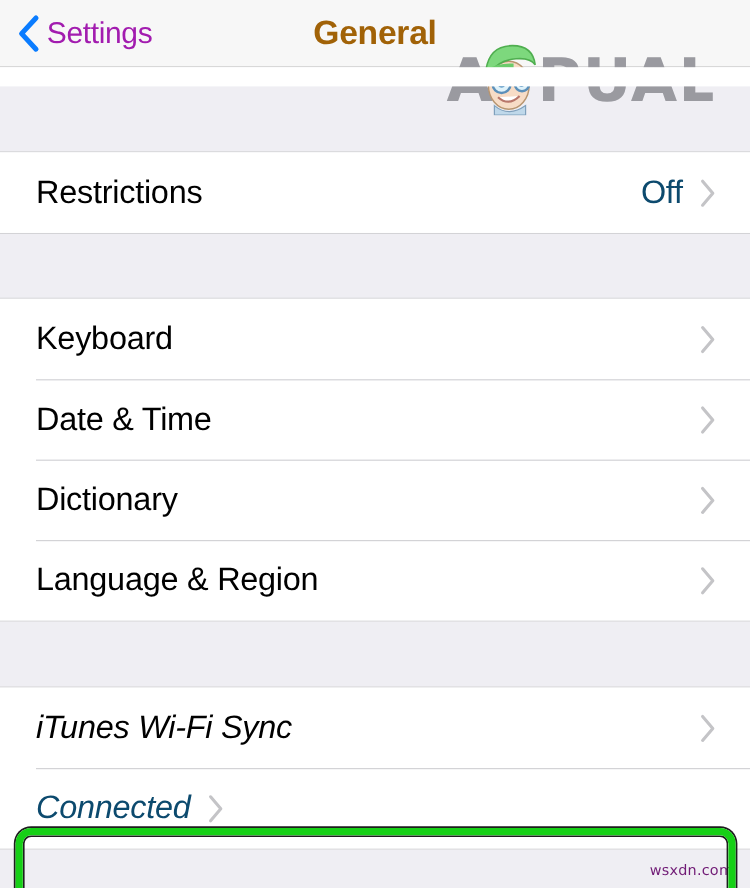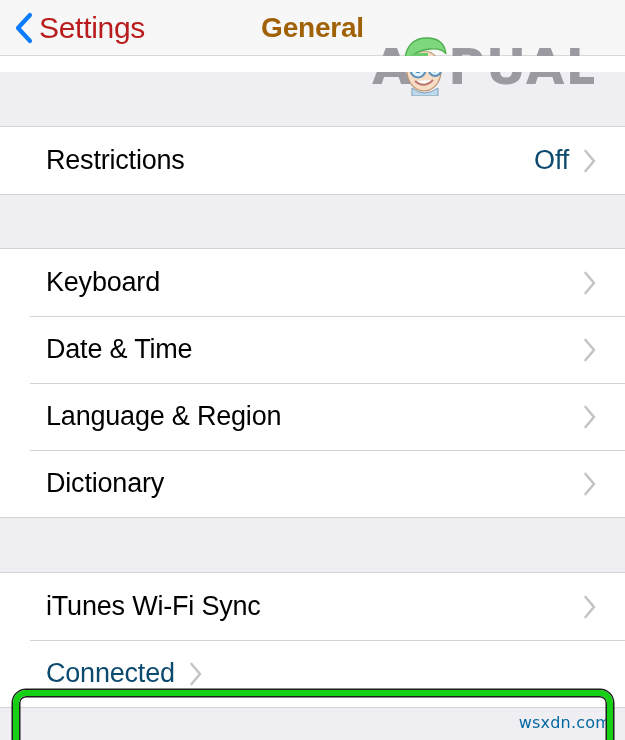--- a/index.html
+++ b/index.html
@@ -25,22 +25,22 @@
   .back-btn {
     position:absolute; left:14px; top:0;
     height:56px;
     display:flex; align-items:center; gap:6px;
     cursor:pointer;
   }
   .back-chev {
     width:19px; height:32px; display:block;
   }
   .back-label {
-    font-size:30px;
-    color:#b91c1c;
+    font-size:25px;
+    color:#a21caf;
     letter-spacing:-0.3px;
     line-height:1;
   }
   .nav-title {
     position:absolute; left:0; top:0;
     width:625px; height:56px;
     display:flex; align-items:center; justify-content:center;
     font-size:28px; font-weight:bold; color:#a16207;
     letter-spacing:-0.2px;
   }
@@ -66,21 +66,21 @@
     position:absolute; left:0;
     width:625px;
     background:#FFFFFF;
     border-top:1px solid #D3D3D6;
     border-bottom:1px solid #D3D3D6;
   }
   .row {
     position:relative;
     height:67px;
     display:flex; align-items:center;
-    padding-left:46px; padding-right:16px;
+    padding-left:30px; padding-right:16px;
     background:#FFFFFF;
     cursor:pointer;
   }
   .row + .row::before {
     content:"";
     position:absolute; left:30px; right:0; top:0;
     height:1px; background:#D3D3D6;
   }
   .row-label {
     font-size:27px; color:#000;
@@ -107,21 +107,21 @@
     border-radius:13px;
     border:6px solid #16D016;
     box-shadow:0 0 0 1.5px #1d1d1d, inset 0 0 0 1.5px #1d1d1d;
     pointer-events:none;
     z-index:5;
   }
 
   
   .wsxdn {
     position:absolute; right:14px; bottom:8px;
-    font-size:16px; color:#0369a1;
+    font-size:12px; color:#701a75;
     font-family:"DejaVu Sans", sans-serif;
     letter-spacing:0.2px;
   }
 </style>
 </head>
 <body>
 
 <div id="screen">
 
   <div class="navbar">
@@ -196,40 +196,40 @@
       <div class="row">
         <span class="row-label">Date &amp; Time</span>
         <span>
           <svg class="chev" viewBox="0 0 14 24" fill="none" xmlns="http://www.w3.org/2000/svg">
             <path d="M2.5 2 L11 12 L2.5 22" stroke="#C4C4C7" stroke-width="2.6" stroke-linecap="round" stroke-linejoin="round"></path>
           </svg>
         </span>
       </div>
 
       <div class="row">
+        <span class="row-label">Dictionary</span>
+        <span>
+          <svg class="chev" viewBox="0 0 14 24" fill="none" xmlns="http://www.w3.org/2000/svg">
+            <path d="M2.5 2 L11 12 L2.5 22" stroke="#C4C4C7" stroke-width="2.6" stroke-linecap="round" stroke-linejoin="round"></path>
+          </svg>
+        </span>
+      </div>
+
+      <div class="row">
         <span class="row-label">Language &amp; Region</span>
         <span>
           <svg class="chev" viewBox="0 0 14 24" fill="none" xmlns="http://www.w3.org/2000/svg">
             <path d="M2.5 2 L11 12 L2.5 22" stroke="#C4C4C7" stroke-width="2.6" stroke-linecap="round" stroke-linejoin="round"></path>
           </svg>
         </span>
       </div>
 
-      <div class="row">
-        <span class="row-label">Dictionary</span>
-        <span>
-          <svg class="chev" viewBox="0 0 14 24" fill="none" xmlns="http://www.w3.org/2000/svg">
-            <path d="M2.5 2 L11 12 L2.5 22" stroke="#C4C4C7" stroke-width="2.6" stroke-linecap="round" stroke-linejoin="round"></path>
-          </svg>
-        </span>
-      </div>
-
-    </div>
-
-    <div class="group" style="top:516px;">
+    </div>
+
+    <div class="group" style="top:516px;font-style:italic;">
 
       <div class="row">
         <span class="row-label">iTunes Wi-Fi Sync</span>
         <span>
           <svg class="chev" viewBox="0 0 14 24" fill="none" xmlns="http://www.w3.org/2000/svg">
             <path d="M2.5 2 L11 12 L2.5 22" stroke="#C4C4C7" stroke-width="2.6" stroke-linecap="round" stroke-linejoin="round"></path>
           </svg>
         </span>
       </div>
 

